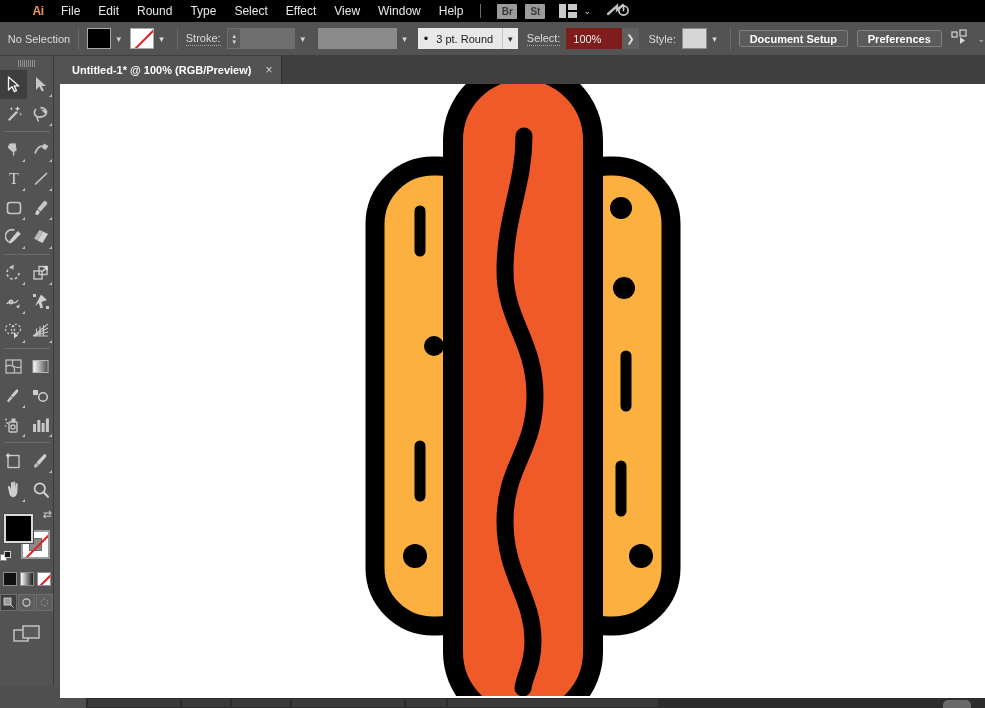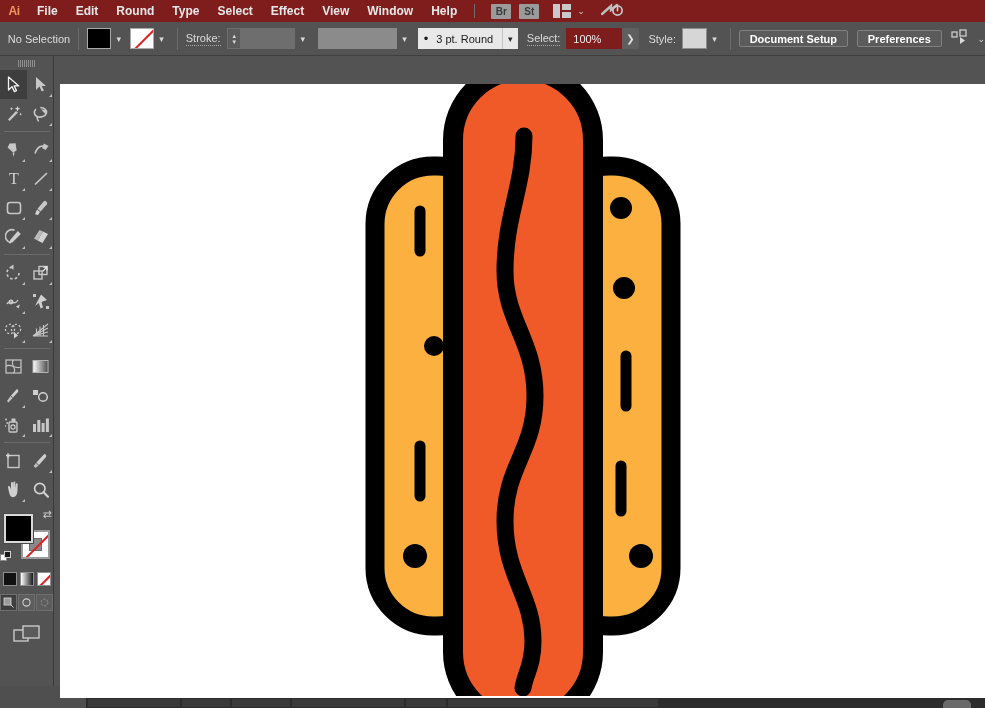--- a/index.html
+++ b/index.html
@@ -8,30 +8,30 @@
     overflow: hidden;
     background: #3a3a3a;
     font-family: "Liberation Sans", sans-serif;
     -webkit-font-smoothing: antialiased;
   }
   #app { position: relative; width: 985px; height: 708px; background: #535353; }
 
   
   .menubar {
     position: absolute; top: 0; left: 0; width: 985px; height: 22px;
-    background: #7f1d1d;
-    display: flex; align-items: center;
+    background: #000000;
+    display: flex; align-items: center; padding-left: 24px;
   }
   .ai-logo {
     width: 28px; height: 22px; display: flex; align-items: center; justify-content: center;
     color: #f29559; font-size: 12px; font-weight: bold; letter-spacing: -0.5px;
   }
   .menu-item {
     padding: 0 9px; height: 22px; line-height: 22px;
-    color: #e8e8e8; font-size: 12px; white-space: nowrap; font-weight: bold;
+    color: #e8e8e8; font-size: 12px; white-space: nowrap;
   }
   .menu-sep {
     width: 1px; height: 14px; background: #6e6e6e; margin: 0 8px;
   }
   .appbtn {
     width: 20px; height: 15px; background: #9b9b9b; color: #3a3a3a;
     font-size: 10px; font-weight: bold; text-align: center; line-height: 15px;
     margin-left: 8px; border-radius: 1px;
   }
   .arrange-icon { margin-left: 14px; width: 18px; height: 14px; position: relative; }
@@ -288,20 +288,26 @@
     <div>
       <svg width="20" height="16" viewBox="0 0 20 16">
         <rect x="1" y="3" width="5" height="5" fill="none" stroke="#cccccc" stroke-width="1.3"></rect>
         <rect x="9" y="1" width="6" height="6" fill="none" stroke="#cccccc" stroke-width="1.3"></rect>
         <path d="M9 8 L9 15 L14 11.5 Z" fill="#d8d8d8"></path>
       </svg>
     </div>
     <div class="chev">⌄</div>
   </div>
 
+  <div class="tabbar">
+    <div class="doctab">
+      <span class="doctab-title">Untitled-1* @ 100% (RGB/Preview)</span>
+      <span class="doctab-close">×</span>
+    </div>
+  </div>
 
   <div class="toolpanel">
     <div class="tp-grip">
       <i></i>
         <i></i>
         <i></i>
         <i></i>
         <i></i>
         <i></i>
         <i></i>

